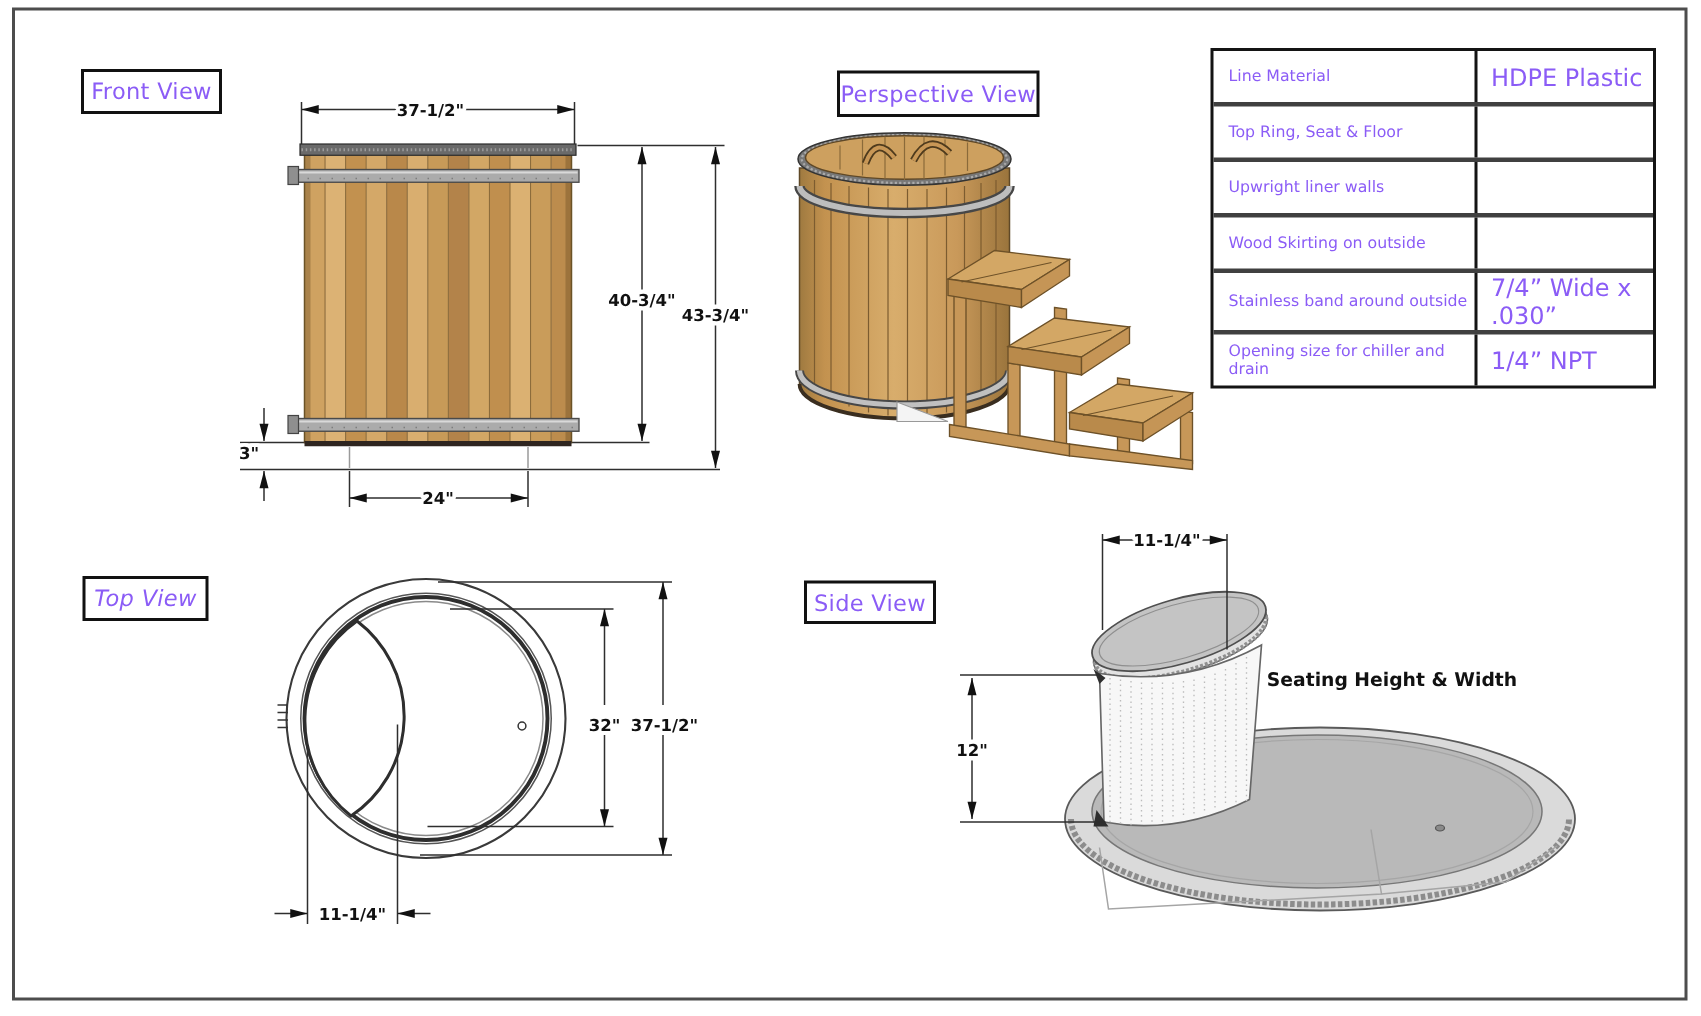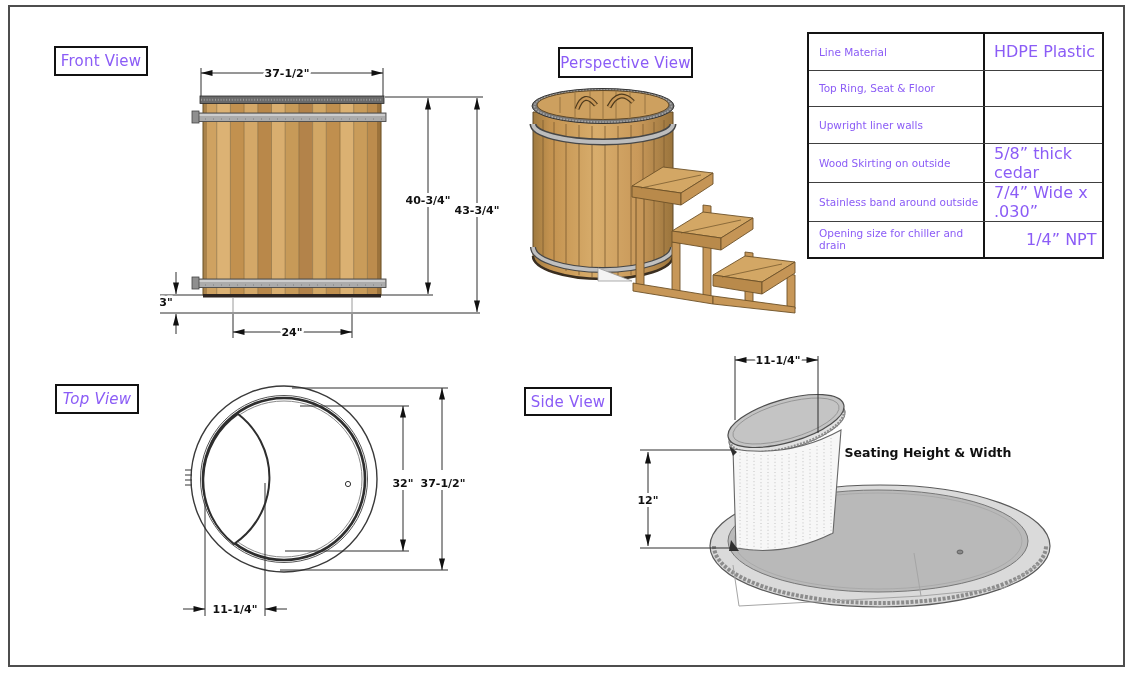--- a/index.html
+++ b/index.html
@@ -10,59 +10,58 @@
   .view-label{position:absolute;border:2px solid #111;background:#fff;
               display:flex;align-items:center;justify-content:center;
               font-size:15px;letter-spacing:.2px;}
   svg{position:absolute;display:block;}
   .dim{font:700 11px "DejaVu Sans",sans-serif;fill:#111;
        paint-order:stroke;stroke:#fff;stroke-width:5px;stroke-linejoin:round;}
   .annot{font:700 12.5px "DejaVu Sans",sans-serif;fill:#111;}
   .gl{stroke:#2e2e2e;stroke-width:1;}
   .spec-table{position:absolute;left:807px;top:32px;width:293px;height:223px;
               border:2px solid #141414;background:#fff;display:flex;flex-direction:column;}
-  .spec-row{flex:1;display:flex;border-bottom:1px solid #404040;}
-  .spec-row:last-child{border-bottom:none;gap:32px;}
+  .spec-row{flex:1;display:flex;border-bottom:3px solid #404040;}
+  .spec-row:last-child{border-bottom:none;}
   .cell-item{width:164px;border-right:2px solid #141414;display:flex;align-items:center;
              padding-left:10px;font-size:10.5px;}
   .cell-spec{flex:1;display:flex;align-items:center;padding-left:9px;font-size:16px;}
 </style>
 </head>
 <body>
 
 <div class="sheet">
   <div class="page-frame"></div>
 
   <div class="view-label" style="left:54px;top:46px;width:90px;height:26px;">
     <span>Front View</span>
   </div>
   <div class="view-label" style="left:558px;top:47px;width:131px;height:27px;">
     <span>Perspective View</span>
   </div>
   <div class="view-label" style="left:55px;top:384px;width:80px;height:26px;font-style:italic;">
     <span>Top View</span>
   </div>
-  <div class="view-label" style="left:524px;top:387px;width:84px;height:25px;text-align:right;">
+  <div class="view-label" style="left:536px;top:387px;width:84px;height:25px;text-align:right;">
     <span>Side View</span>
   </div>
 
   <div class="spec-table">
     <div class="spec-row">
       <div class="cell-item">Line Material</div>
       <div class="cell-spec">HDPE Plastic</div>
     </div>
     <div class="spec-row">
       <div class="cell-item">Top Ring, Seat &amp; Floor</div>
     </div>
     <div class="spec-row">
       <div class="cell-item">Upwright liner walls</div>
     </div>
     <div class="spec-row">
       <div class="cell-item">Wood Skirting on outside</div>
-      <div class="cell-spec">5/8” thick cedar</div>
     </div>
     <div class="spec-row">
       <div class="cell-item">Stainless band around outside</div>
       <div class="cell-spec">7/4” Wide x .030”</div>
     </div>
     <div class="spec-row">
       <div class="cell-item">Opening size for chiller and drain</div>
       <div class="cell-spec">1/4” NPT</div>
     </div>
   </div>

